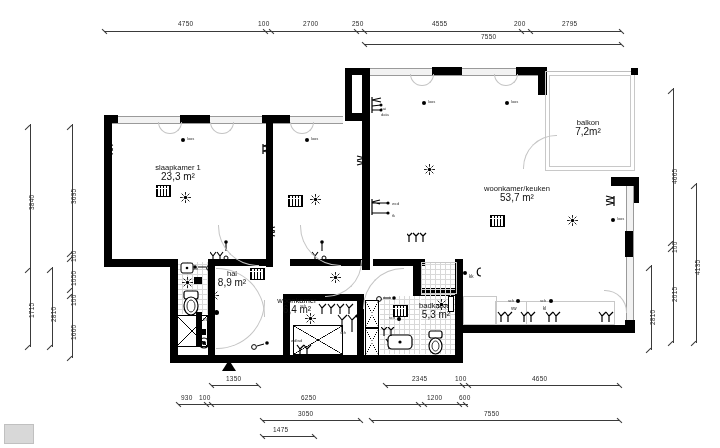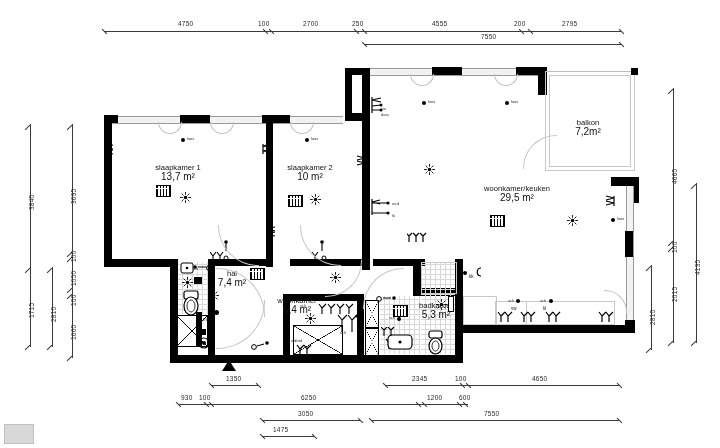--- a/index.html
+++ b/index.html
@@ -239,37 +239,33 @@
   <div class="xbox" style="left:365px;top:300px;width:12px;height:26px;"></div>
   <div class="xbox" style="left:365px;top:328px;width:12px;height:26px;"></div>
 
   <div class="room-outline" style="left:495px;top:301px;width:118px;height:22px;"></div>
   <div class="room-outline" style="left:495px;top:301px;width:30px;height:22px;"></div>
 
   <div class="room-outline" style="left:463px;top:296px;width:32px;height:27px;"></div>
 
   <div class="rlabel" style="left:118px;top:163px;width:120px;">
     <div class="rname">slaapkamer 1</div>
-    <div class="rarea">13,7 m²</div>
-  </div>
-  <div class="rlabel" style="left:260px;top:163px;width:100px;">
-    <div class="rname">slaapkamer 2</div>
-    <div class="rarea">10 m²</div>
+    <div class="rarea">23,3 m²</div>
   </div>
   <div class="rlabel" style="left:452px;top:184px;width:130px;">
     <div class="rname">woonkamer/keuken</div>
-    <div class="rarea">29,5 m²</div>
+    <div class="rarea">53,7 m²</div>
   </div>
   <div class="rlabel" style="left:538px;top:118px;width:100px;">
     <div class="rname">balkon</div>
     <div class="rarea">7,2m²</div>
   </div>
   <div class="rlabel" style="left:202px;top:269px;width:60px;">
     <div class="rname">hal</div>
-    <div class="rarea">7,4 m²</div>
+    <div class="rarea">8,9 m²</div>
   </div>
   <div class="rlabel" style="left:266px;top:296px;width:62px;">
     <div class="rname">woonkamer</div>
     <div class="rarea">6,4 m²</div>
   </div>
   <div class="rlabel" style="left:405px;top:301px;width:62px;">
     <div class="rname">badkamer</div>
     <div class="rarea">5,3 m²</div>
   </div>
 

